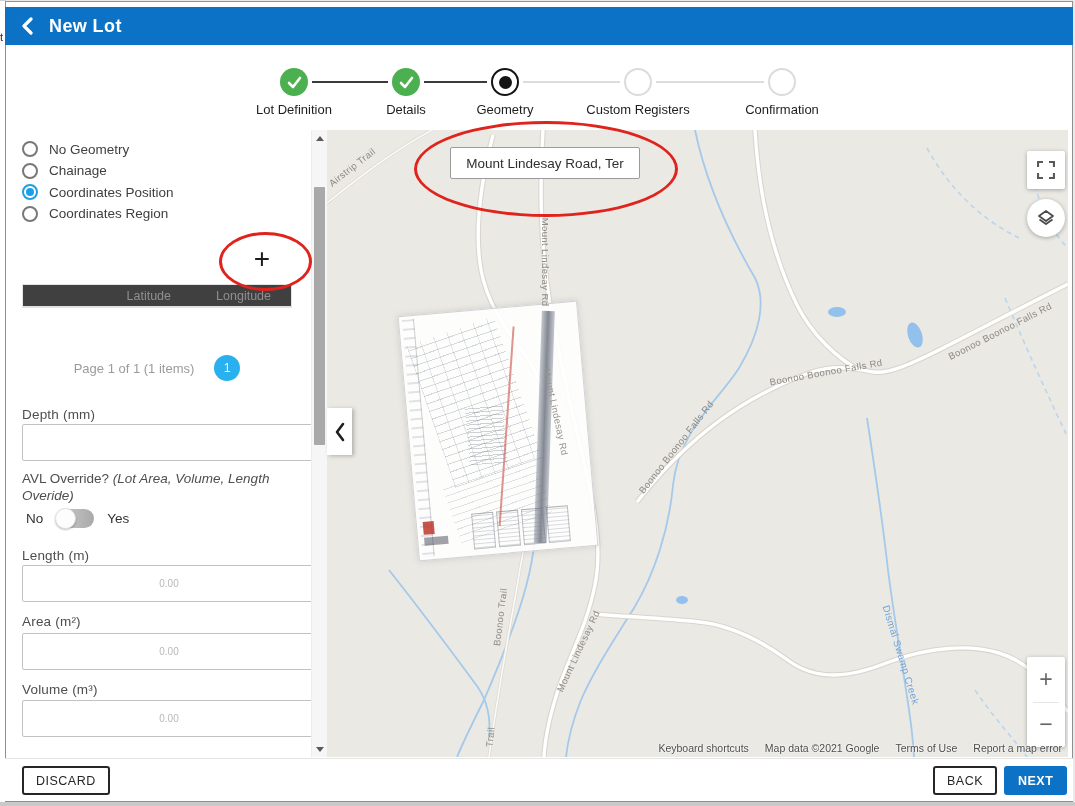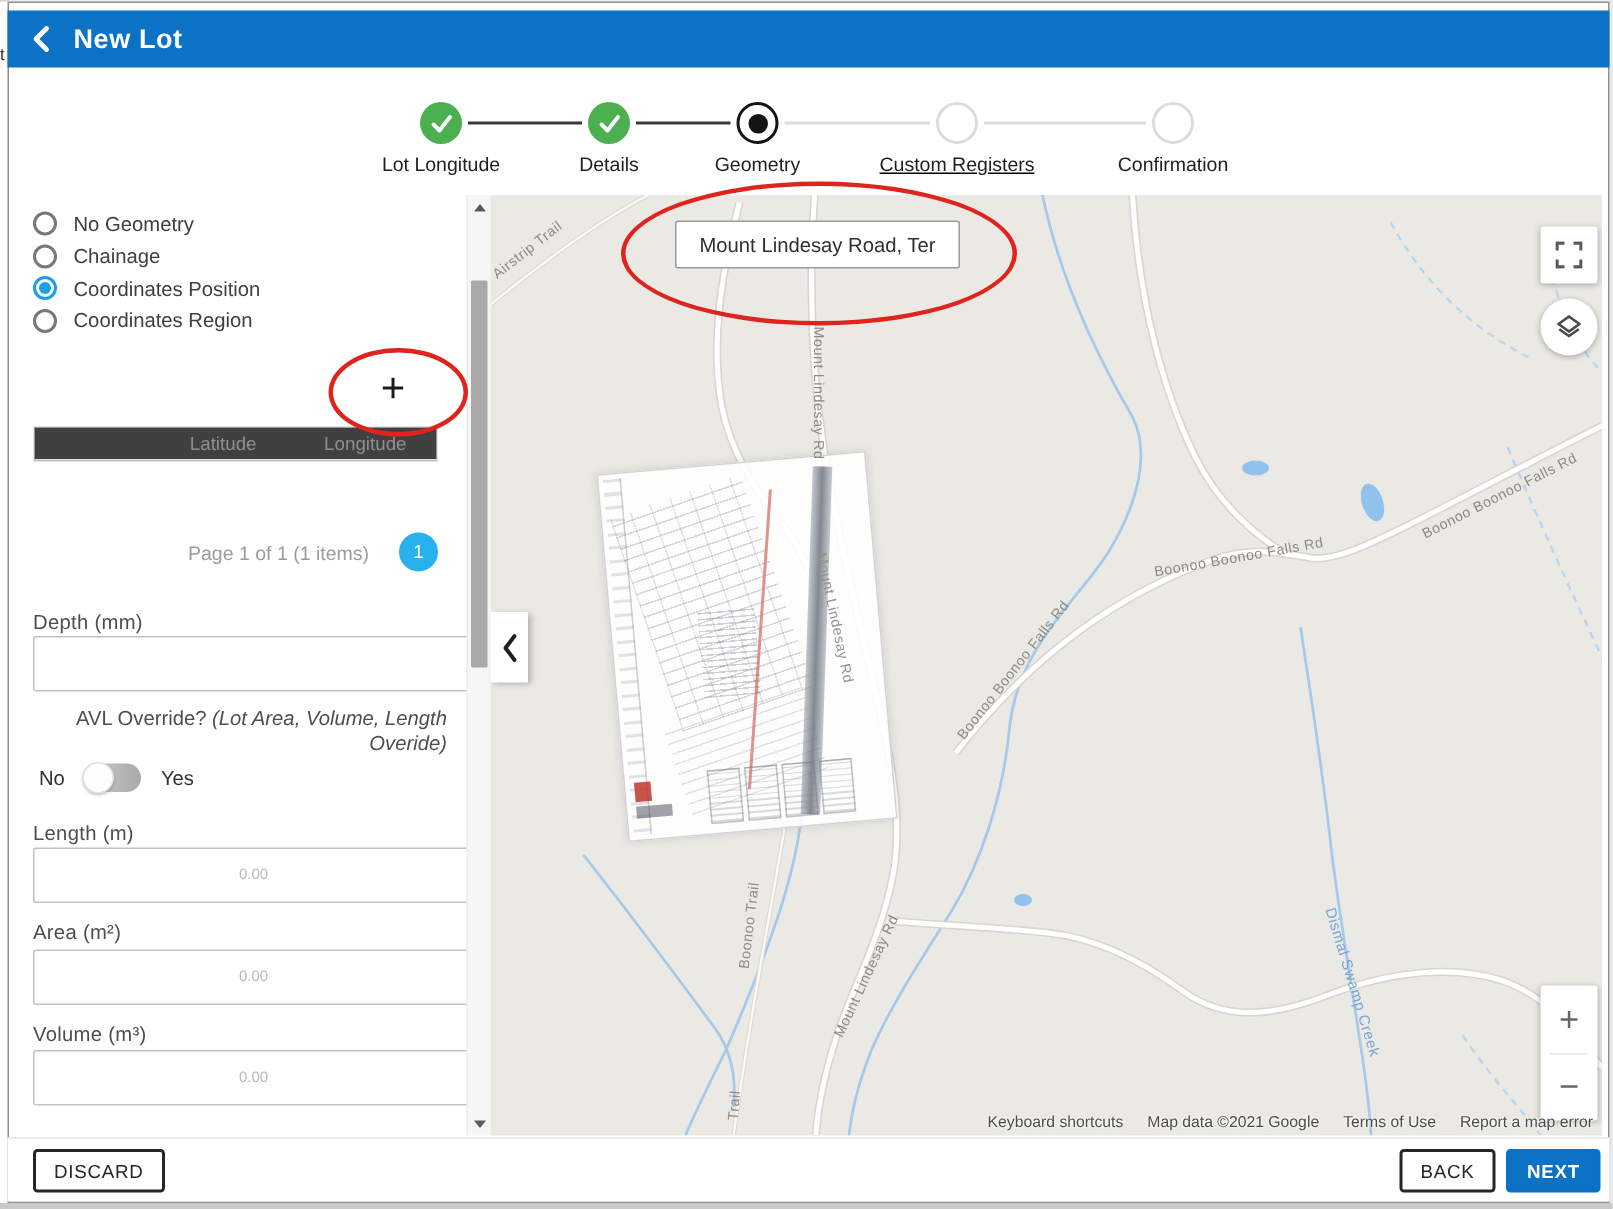--- a/index.html
+++ b/index.html
@@ -40,28 +40,28 @@
   .gh-handle{width:36px;}
   .gh-lat{width:112px;text-align:right;}
   .gh-lon{width:100px;text-align:right;}
   .grid-row{display:flex;background:#fff;height:37px;align-items:center;font-size:14px;color:#2a2a2a;border-bottom:1px solid #ececec;}
   .handle{width:36px;display:flex;justify-content:center;cursor:grab;}
   .dots{display:grid;grid-template-columns:3px 3px;grid-auto-rows:3px;gap:2px;}
   .dots i{width:3px;height:3px;border-radius:50%;background:#333;}
   .cell-lat{width:112px;text-align:right;}
   .cell-lon{width:100px;text-align:right;}
   .trash{margin-left:8px;cursor:pointer;display:flex;}
-  .pager{position:absolute;left:22px;top:355px;width:270px;display:flex;justify-content:flex-end;align-items:center;gap:20px;}
+  .pager{position:absolute;left:22px;top:355px;width:270px;display:flex;justify-content:center;align-items:center;gap:20px;}
   .pager .ptext{font-size:13px;color:#9b9b9b;}
   .pbadge{width:26px;height:26px;border-radius:50%;background:#29b0ee;color:#fff;font-size:12.5px;display:flex;align-items:center;justify-content:center;cursor:pointer;}
 
   .flabel{position:absolute;left:22px;font-size:13.5px;color:#4e4e4e;letter-spacing:.2px;}
   .tin{position:absolute;left:22px;width:294px;height:37px;border:1px solid #c2c2c2;border-radius:2px;box-sizing:border-box;padding:0 10px;font-size:10px;color:#333;font-family:inherit;background:#fff;text-align:center;}
   .tin::placeholder{color:#b8b8b8;opacity:1;}
-  .avl{position:absolute;left:22px;top:470px;width:276px;font-size:13.5px;color:#4e4e4e;line-height:17px;text-align:right;}
+  .avl{position:absolute;left:22px;top:470px;width:276px;font-size:13.5px;color:#4e4e4e;line-height:17px;}
   .avl .note{font-style:italic;}
   .toggle-row{position:absolute;left:26px;top:509px;display:flex;align-items:center;gap:13px;}
   .toggle-row .tlbl{font-size:13.5px;color:#333;}
   .switch{width:38px;height:19px;border-radius:10px;background:linear-gradient(90deg,#cfcfcf,#a9a9a9);position:relative;cursor:pointer;}
   .knob{position:absolute;left:-1px;top:-1px;width:21px;height:21px;border-radius:50%;background:#fdfdfd;border:1px solid #e0e0e0;box-sizing:border-box;box-shadow:0 1px 2px rgba(0,0,0,.25);}
 
   
   .sbar{position:absolute;left:311px;top:130px;width:16px;height:627px;background:#f6f6f6;border-left:1px solid #ededed;box-sizing:border-box;}
   .sarrow{position:absolute;left:0;width:16px;height:16px;display:flex;align-items:center;justify-content:center;cursor:pointer;}
   .tri-up{width:0;height:0;border-left:4px solid transparent;border-right:4px solid transparent;border-bottom:5px solid #5a5a5a;}
@@ -126,37 +126,37 @@
   <div class="seg done" style="left:424px;width:63px;"></div>
   <div class="seg todo" style="left:523px;width:97px;"></div>
   <div class="seg todo" style="left:656px;width:108px;"></div>
 
   <div class="step" style="left:214px;">
     <div class="circ complete">
       <svg width="15" height="13" viewBox="0 0 15 13">
           <polyline points="2,7 6,11 13,2" fill="none" stroke="#fff" stroke-width="2.6" stroke-linecap="round" stroke-linejoin="round"></polyline>
         </svg>
     </div>
-    <div class="slbl">Lot Longitude</div>
+    <div class="slbl">Lot Definition</div>
   </div>
   <div class="step" style="left:425px;">
     <div class="circ active">
         <span class="dot"></span>
       </div>
     <div class="slbl">Geometry</div>
   </div>
   <div class="step" style="left:326px;">
     <div class="circ complete">
       <svg width="15" height="13" viewBox="0 0 15 13">
           <polyline points="2,7 6,11 13,2" fill="none" stroke="#fff" stroke-width="2.6" stroke-linecap="round" stroke-linejoin="round"></polyline>
         </svg>
     </div>
     <div class="slbl">Details</div>
   </div>
-  <div class="step" style="left:558px;text-decoration:underline;">
+  <div class="step" style="left:558px;">
     <div class="circ upcoming"></div>
     <div class="slbl">Custom Registers</div>
   </div>
   <div class="step" style="left:702px;">
     <div class="circ upcoming"></div>
     <div class="slbl">Confirmation</div>
   </div>
 
   <div class="radio-row" style="top:140px;">
     <span class="radio"></span>

